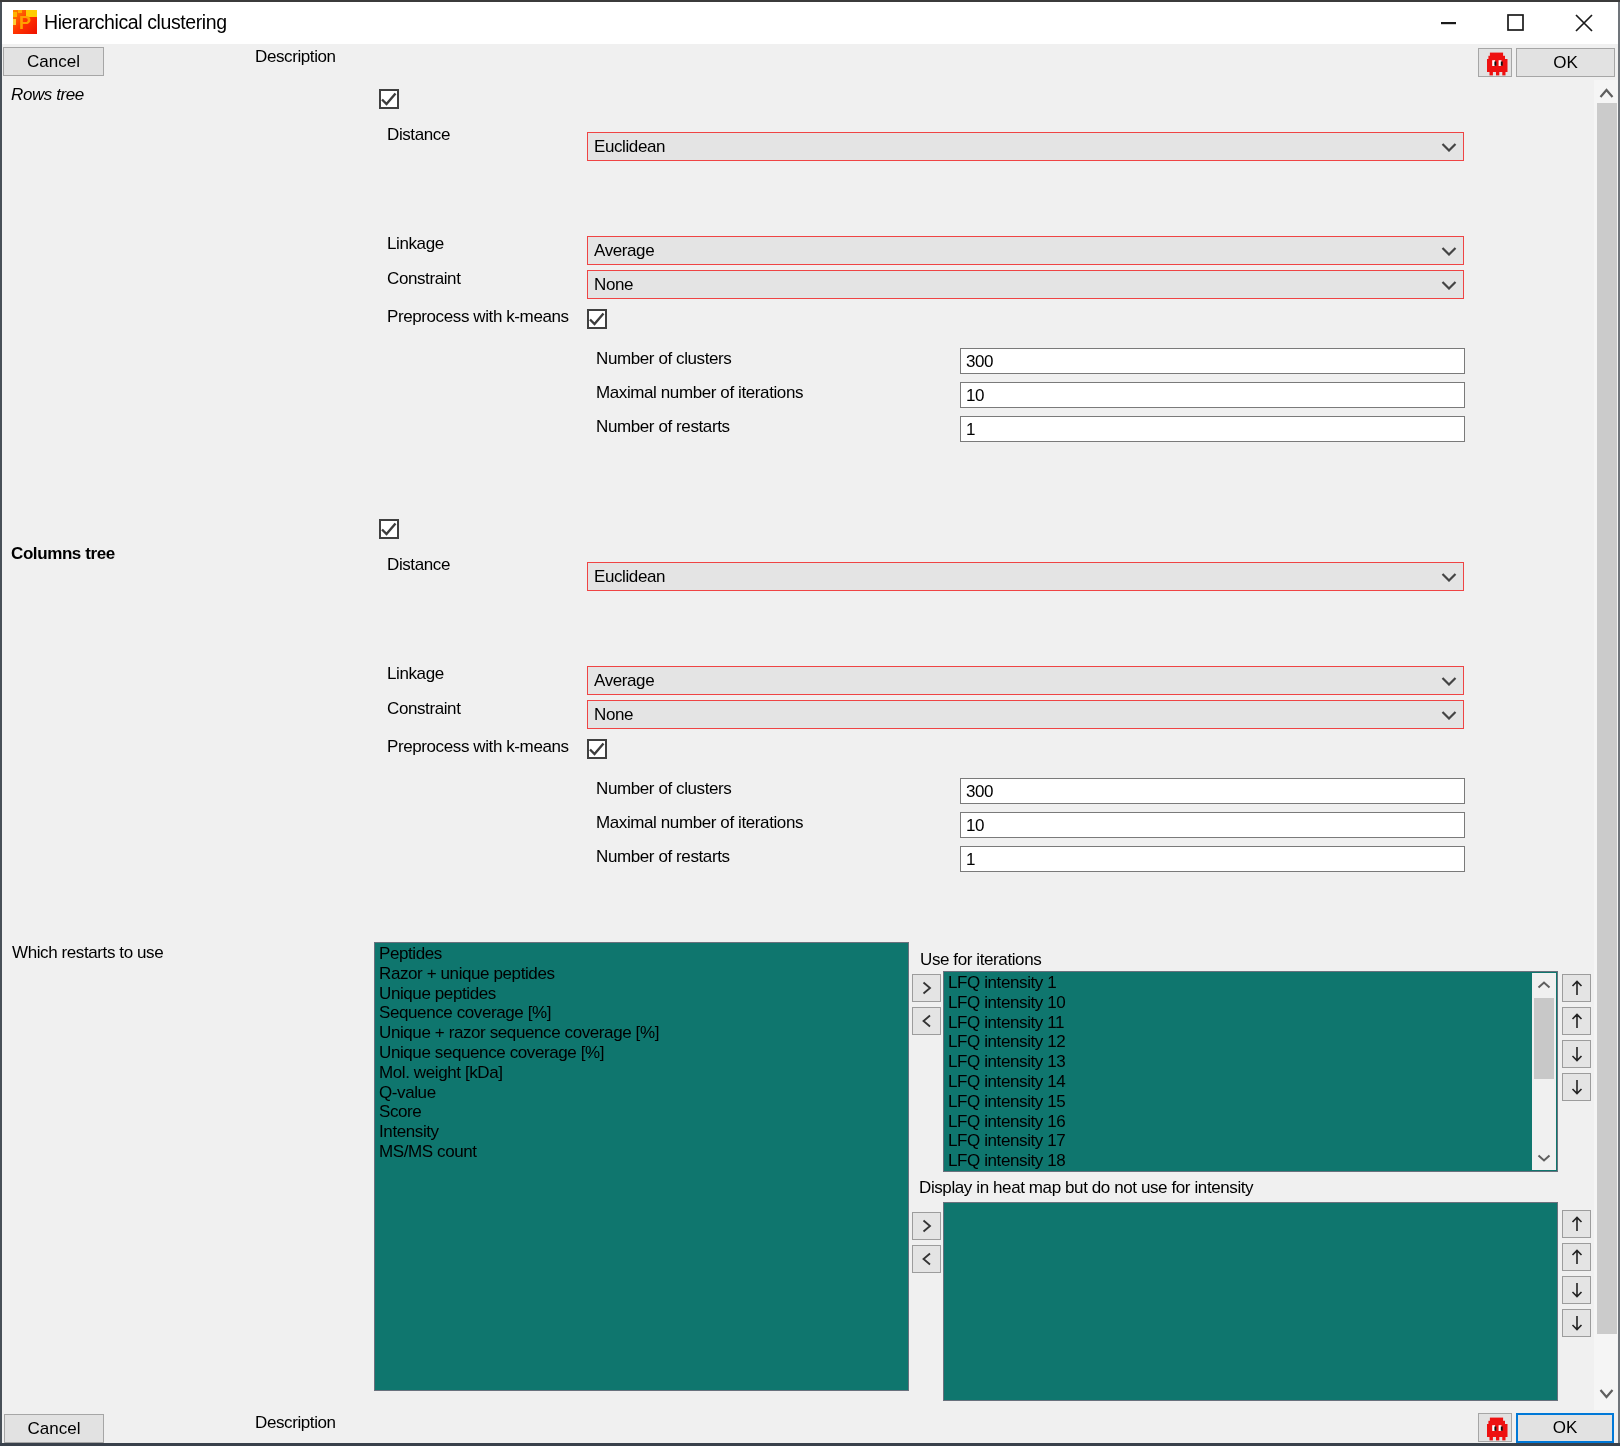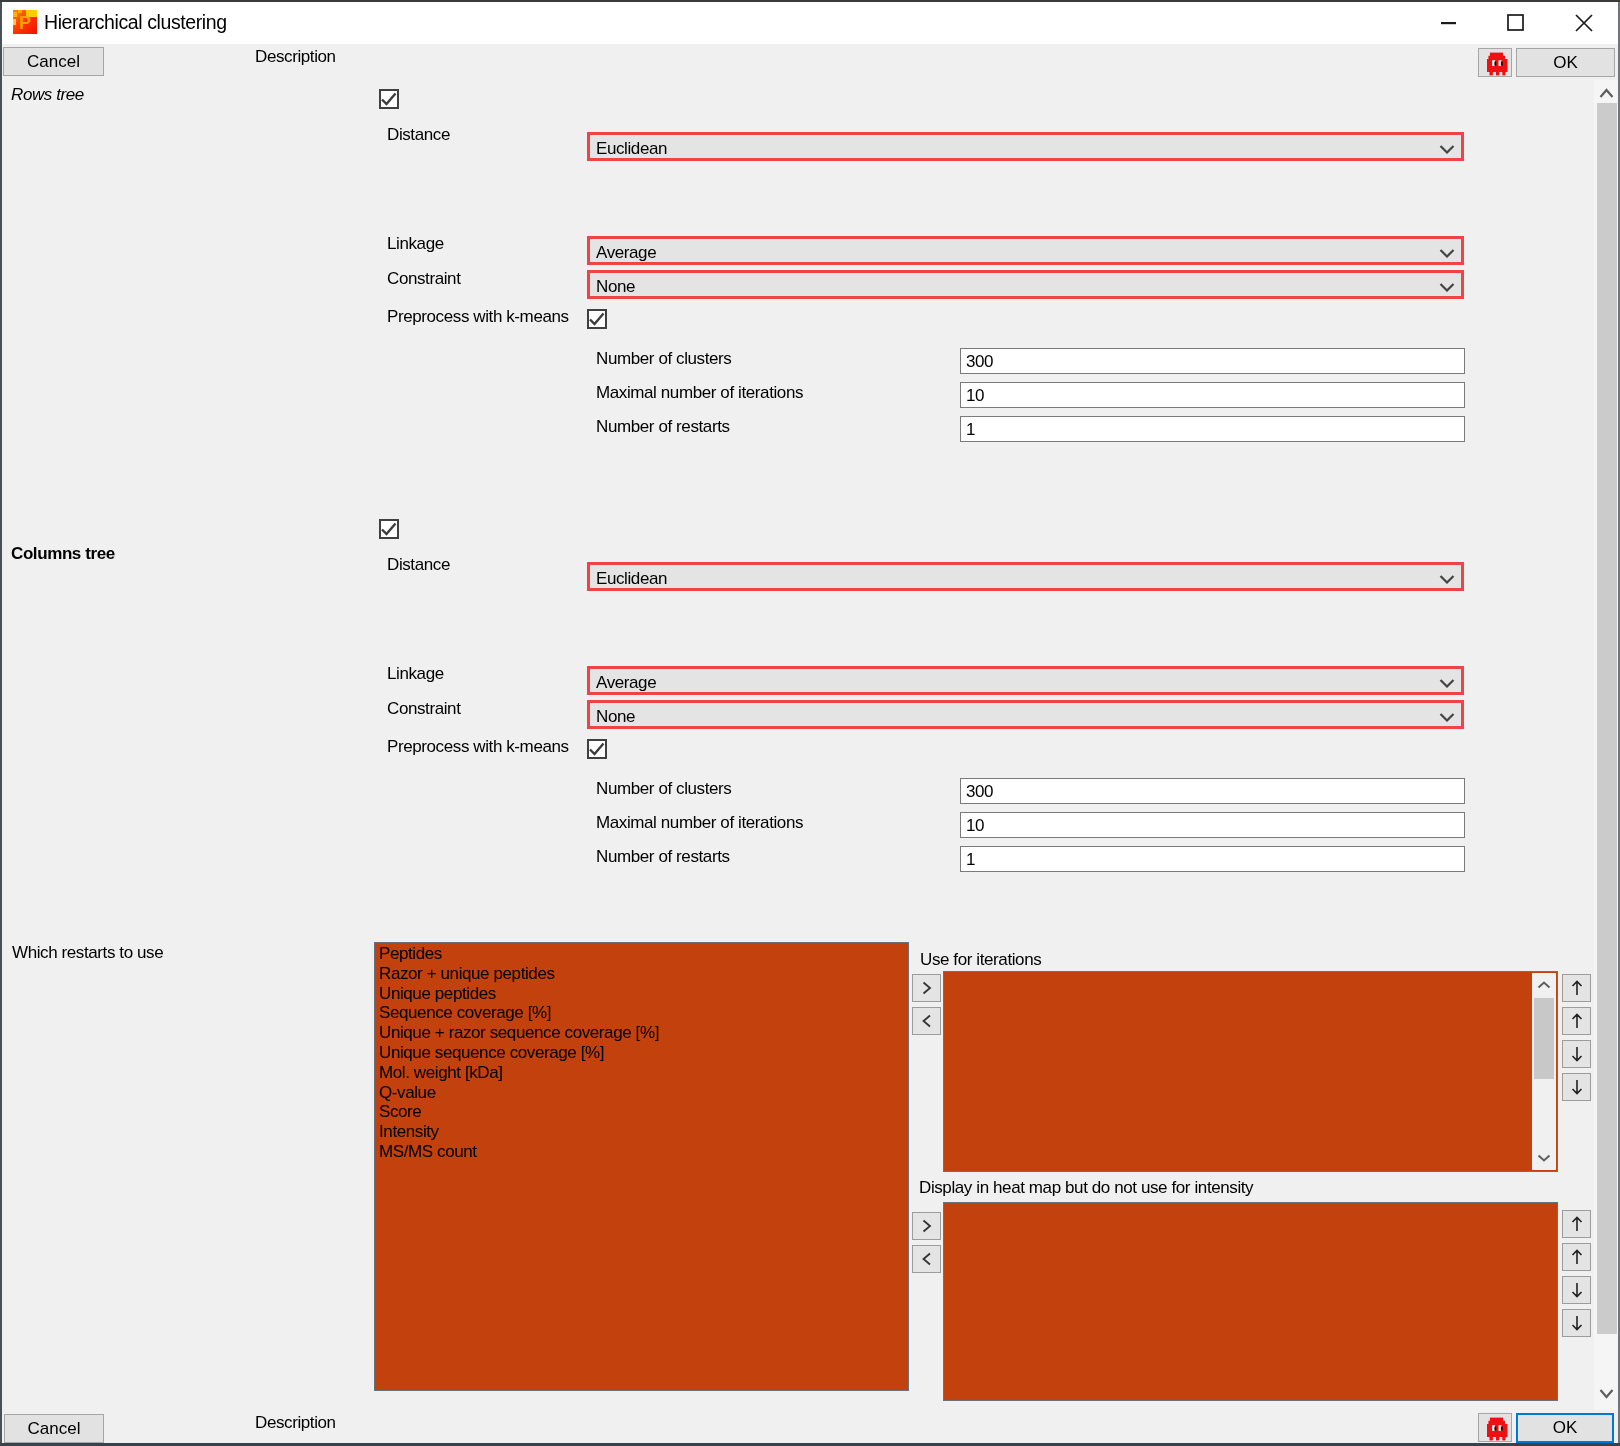--- a/index.html
+++ b/index.html
@@ -1,26 +1,26 @@
 <!DOCTYPE html>
 <html><head>
 <meta charset="utf-8">
 <style>
 html,body{margin:0;padding:0;}
 body{width:1620px;height:1446px;position:relative;background:#f0f0f0;font-family:"Liberation Sans",sans-serif;overflow:hidden;}
 .abs{position:absolute;}
 .lbl{position:absolute;font-size:17px;line-height:20px;color:#000;white-space:nowrap;letter-spacing:-0.4px;}
 .btn{position:absolute;background:#e2e2e2;border:1px solid #a6a6a6;display:flex;align-items:center;justify-content:center;font-size:17px;color:#000;box-sizing:border-box;}
-.combo{position:absolute;left:587px;width:877px;height:29px;background:#e4e4e4;border:3px solid #ef4444;box-sizing:border-box;}
+.combo{position:absolute;left:587px;width:877px;height:29px;background:#e4e4e4;border:1px solid #ef4444;box-sizing:border-box;}
 .combo .t{position:absolute;left:6px;top:4px;font-size:17px;color:#000;letter-spacing:-0.4px;}
 .combo svg{position:absolute;right:6px;top:10px;}
 .inp{position:absolute;left:960px;width:505px;height:26px;background:#fff;border:1px solid #7a7a7a;box-sizing:border-box;}
 .inp .t{position:absolute;left:5px;top:3px;font-size:17px;color:#000;letter-spacing:-0.4px;}
 .cb{position:absolute;width:20px;height:20px;background:#fff;border:2px solid #404040;box-sizing:border-box;}
-.list{position:absolute;background:#c2410c;border:1px solid #69717d;box-sizing:border-box;}
+.list{position:absolute;background:#0f766e;border:1px solid #69717d;box-sizing:border-box;}
 .items{position:absolute;left:4px;top:1px;font-size:17px;line-height:19.8px;color:#000;white-space:pre;letter-spacing:-0.4px;}
 .sq{position:absolute;width:29px;height:28px;background:#e4e4e4;border:1px solid #9c9c9c;display:flex;align-items:center;justify-content:center;box-sizing:border-box;}
 </style>
 </head>
 <body>
 
 <div class="abs" style="left:0;top:0;width:1620px;height:2px;background:#3b3b3b;"></div>
 <div class="abs" style="left:0;top:2px;width:2px;height:1441px;background:#485058;"></div>
 <div class="abs" style="left:1618px;top:2px;width:2px;height:1441px;background:#70757b;"></div>
 <div class="abs" style="left:0;top:1443px;width:1620px;height:3px;background:#39414b;"></div>
@@ -170,20 +170,30 @@
     <svg width="10" height="14">
       <path d="M1.5,1.5 L8,7 L1.5,12.5" stroke="#333" stroke-width="1.8" fill="none"></path>
     </svg>
   </div>
 <div class="sq" style="left:912px;top:1007px;">
     <svg width="10" height="14">
       <path d="M8,1.5 L1.5,7 L8,12.5" stroke="#333" stroke-width="1.8" fill="none"></path>
     </svg>
   </div>
 <div class="list" style="left:943px;top:971px;width:615px;height:201px;">
+<div class="items">LFQ intensity 1
+LFQ intensity 10
+LFQ intensity 11
+LFQ intensity 12
+LFQ intensity 13
+LFQ intensity 14
+LFQ intensity 15
+LFQ intensity 16
+LFQ intensity 17
+LFQ intensity 18</div>
 <div class="abs" style="right:1px;top:1px;width:24px;height:197px;background:#f0f0f0;">
   <svg style="position:absolute;left:5px;top:8px;" width="14" height="8">
         <path d="M1.5,6.5 L7,1.5 L12.5,6.5" stroke="#5f5f5f" stroke-width="2" fill="none"></path>
       </svg>
   <div class="abs" style="left:2px;top:25px;width:20px;height:81px;background:#c8c8c8;"></div>
   <svg style="position:absolute;left:5px;top:181px;" width="14" height="8">
         <path d="M1.5,1.5 L7,6.5 L12.5,1.5" stroke="#5f5f5f" stroke-width="2" fill="none"></path>
       </svg>
 </div>
 </div>

